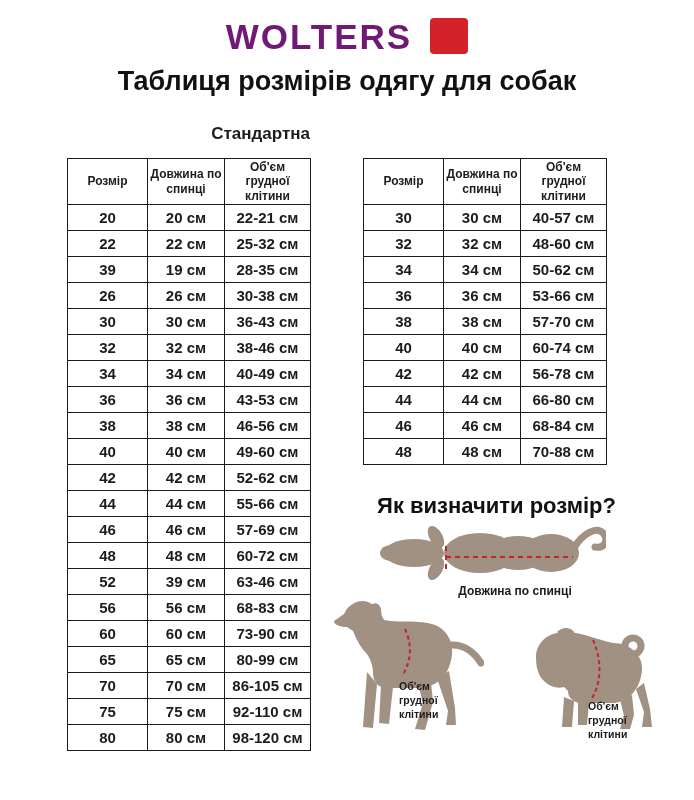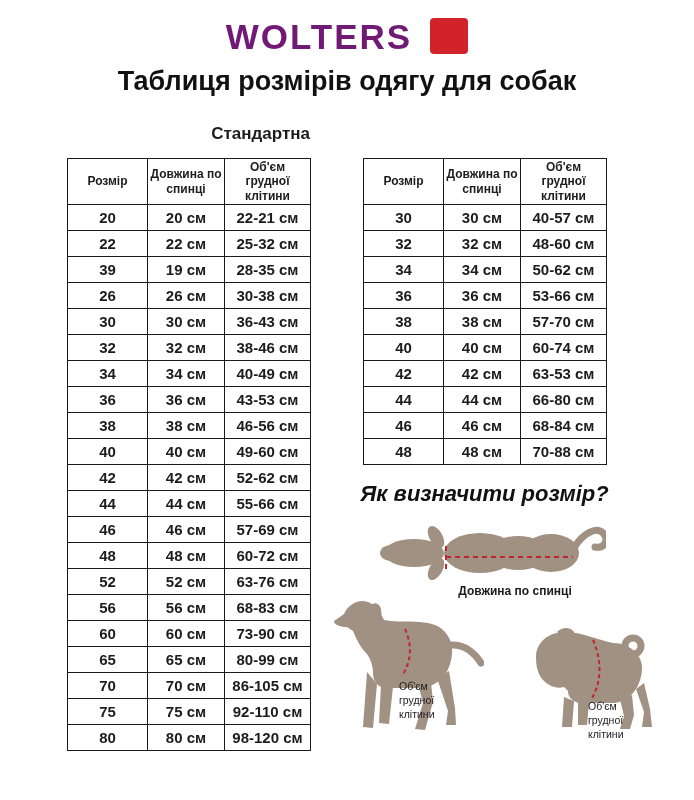--- a/index.html
+++ b/index.html
@@ -22,31 +22,31 @@
   table.sizes { position:absolute; top:158px; width:243px;
                 border-collapse:collapse; table-layout:fixed; background:#fff; }
   table.sizes-left  { left:67px; }
   table.sizes-right { left:363px; }
   .sizes th, .sizes td { border:1px solid #1a1a1a; text-align:center; vertical-align:middle; }
   .sizes th { font-size:12px; font-weight:700; white-space:pre-line; line-height:1.2;
               height:33px; padding:1px 2px; }
   .sizes td { font-size:15px; font-weight:700; height:25px; padding:0 2px; }
   .col-size { width:80px; } .col-back { width:77px; } .col-chest { width:86px; }
 
-  .howto-heading { position:absolute; top:481px; left:343px; width:283px; margin:0;
-                   text-align:center; font-size:22px; font-weight:700; color:#111;font-style:italic; }
+  .howto-heading { position:absolute; top:481px; left:343px; width:283px; margin:12px;
+                   text-align:center; font-size:22px; font-weight:700; color:#111; }
 
   .dog-svg { position:absolute; display:block; }
   .dog-top      { left:376px; top:516px; }
   .dog-standing { left:332px; top:600px; }
   .dog-bulldog  { left:527px; top:626px; }
 
   .back-label { position:absolute; left:400px; top:584px; width:230px;
                 text-align:center; font-size:12px; font-weight:700; }
-  .chest-label { position:absolute; font-size:10.5px; font-weight:400;
+  .chest-label { position:absolute; font-size:10.5px; font-weight:700;
                  white-space:pre-line; line-height:1.32; }
   .chest-label-left  { left:399px; top:680px; }
   .chest-label-right { left:588px; top:700px; }
 </style>
 </head>
 <body>
 
 <div class="page">
 
   <header class="logo-row">
@@ -140,22 +140,22 @@
           <td>46 см</td>
           <td>57-69 см</td>
         </tr>
         <tr>
           <td>48</td>
           <td>48 см</td>
           <td>60-72 см</td>
         </tr>
         <tr>
           <td>52</td>
-          <td>52 см</td>
-          <td>63-76 см</td>
+          <td>39 см</td>
+          <td>63-46 см</td>
         </tr>
         <tr>
           <td>56</td>
           <td>56 см</td>
           <td>68-83 см</td>
         </tr>
         <tr>
           <td>60</td>
           <td>60 см</td>
           <td>73-90 см</td>
@@ -225,21 +225,21 @@
           <td>57-70 см</td>
         </tr>
         <tr>
           <td>40</td>
           <td>40 см</td>
           <td>60-74 см</td>
         </tr>
         <tr>
           <td>42</td>
           <td>42 см</td>
-          <td>63-53 см</td>
+          <td>56-78 см</td>
         </tr>
         <tr>
           <td>44</td>
           <td>44 см</td>
           <td>66-80 см</td>
         </tr>
         <tr>
           <td>46</td>
           <td>46 см</td>
           <td>68-84 см</td>

